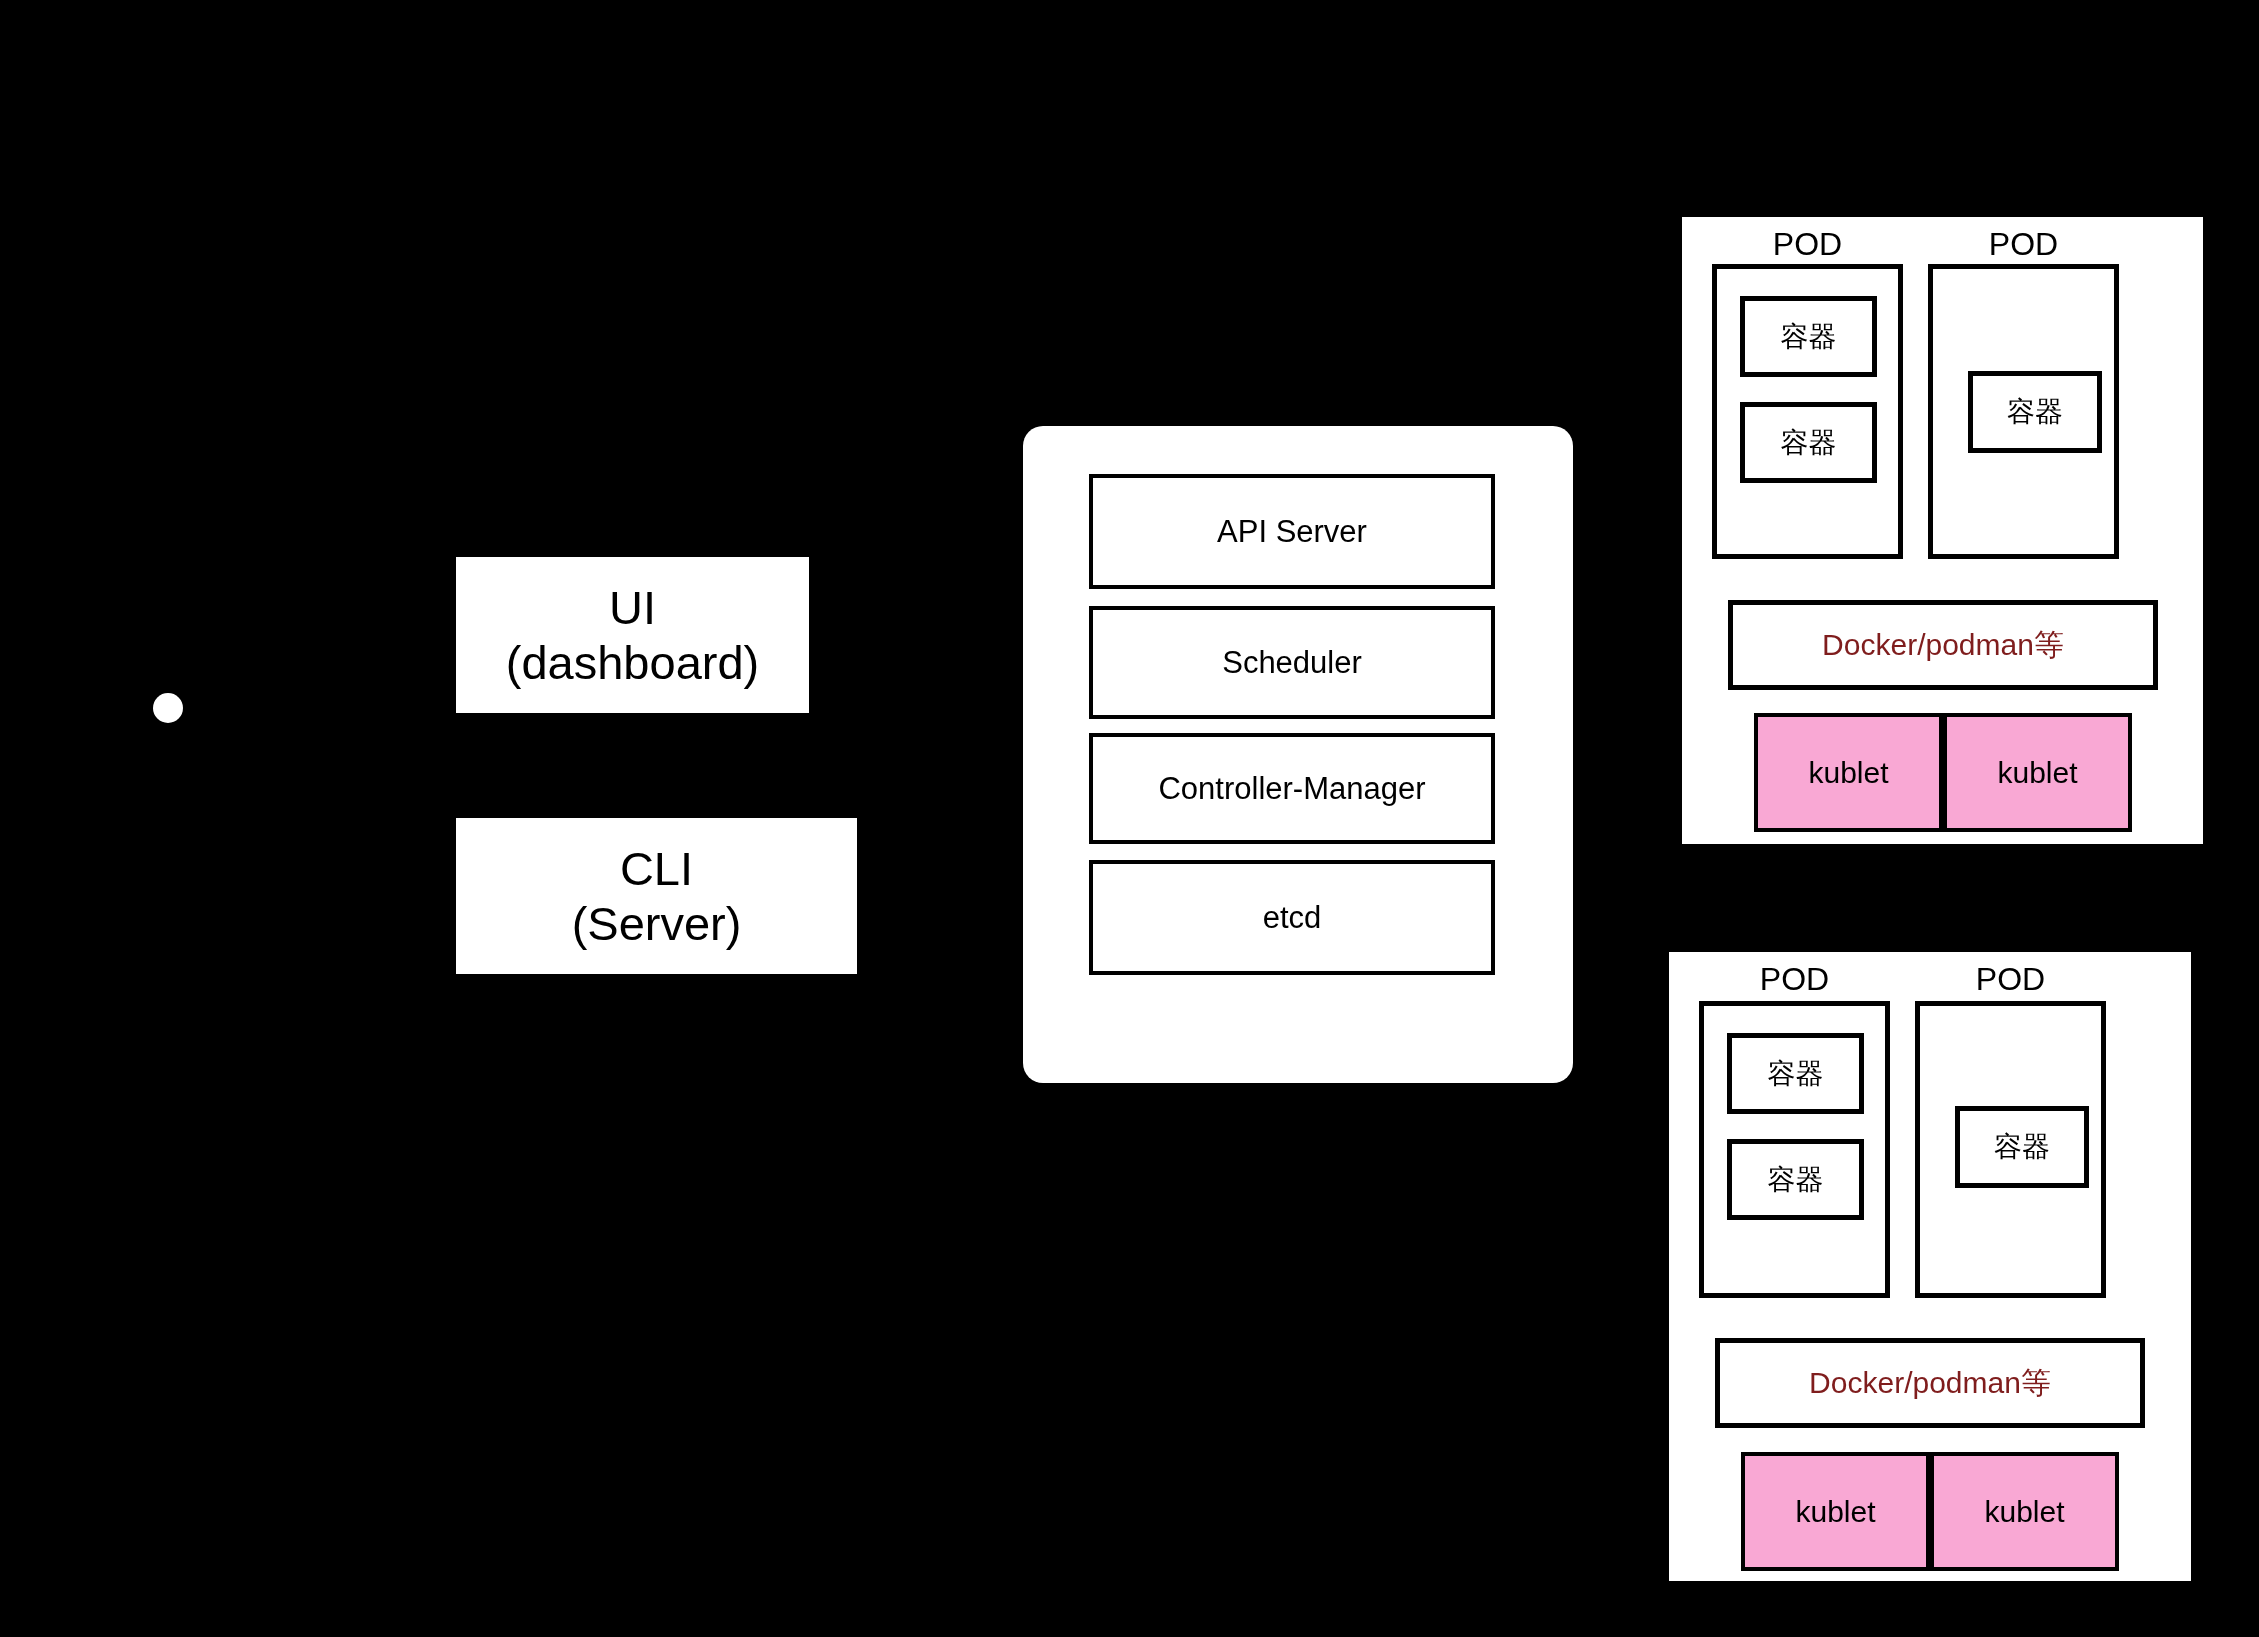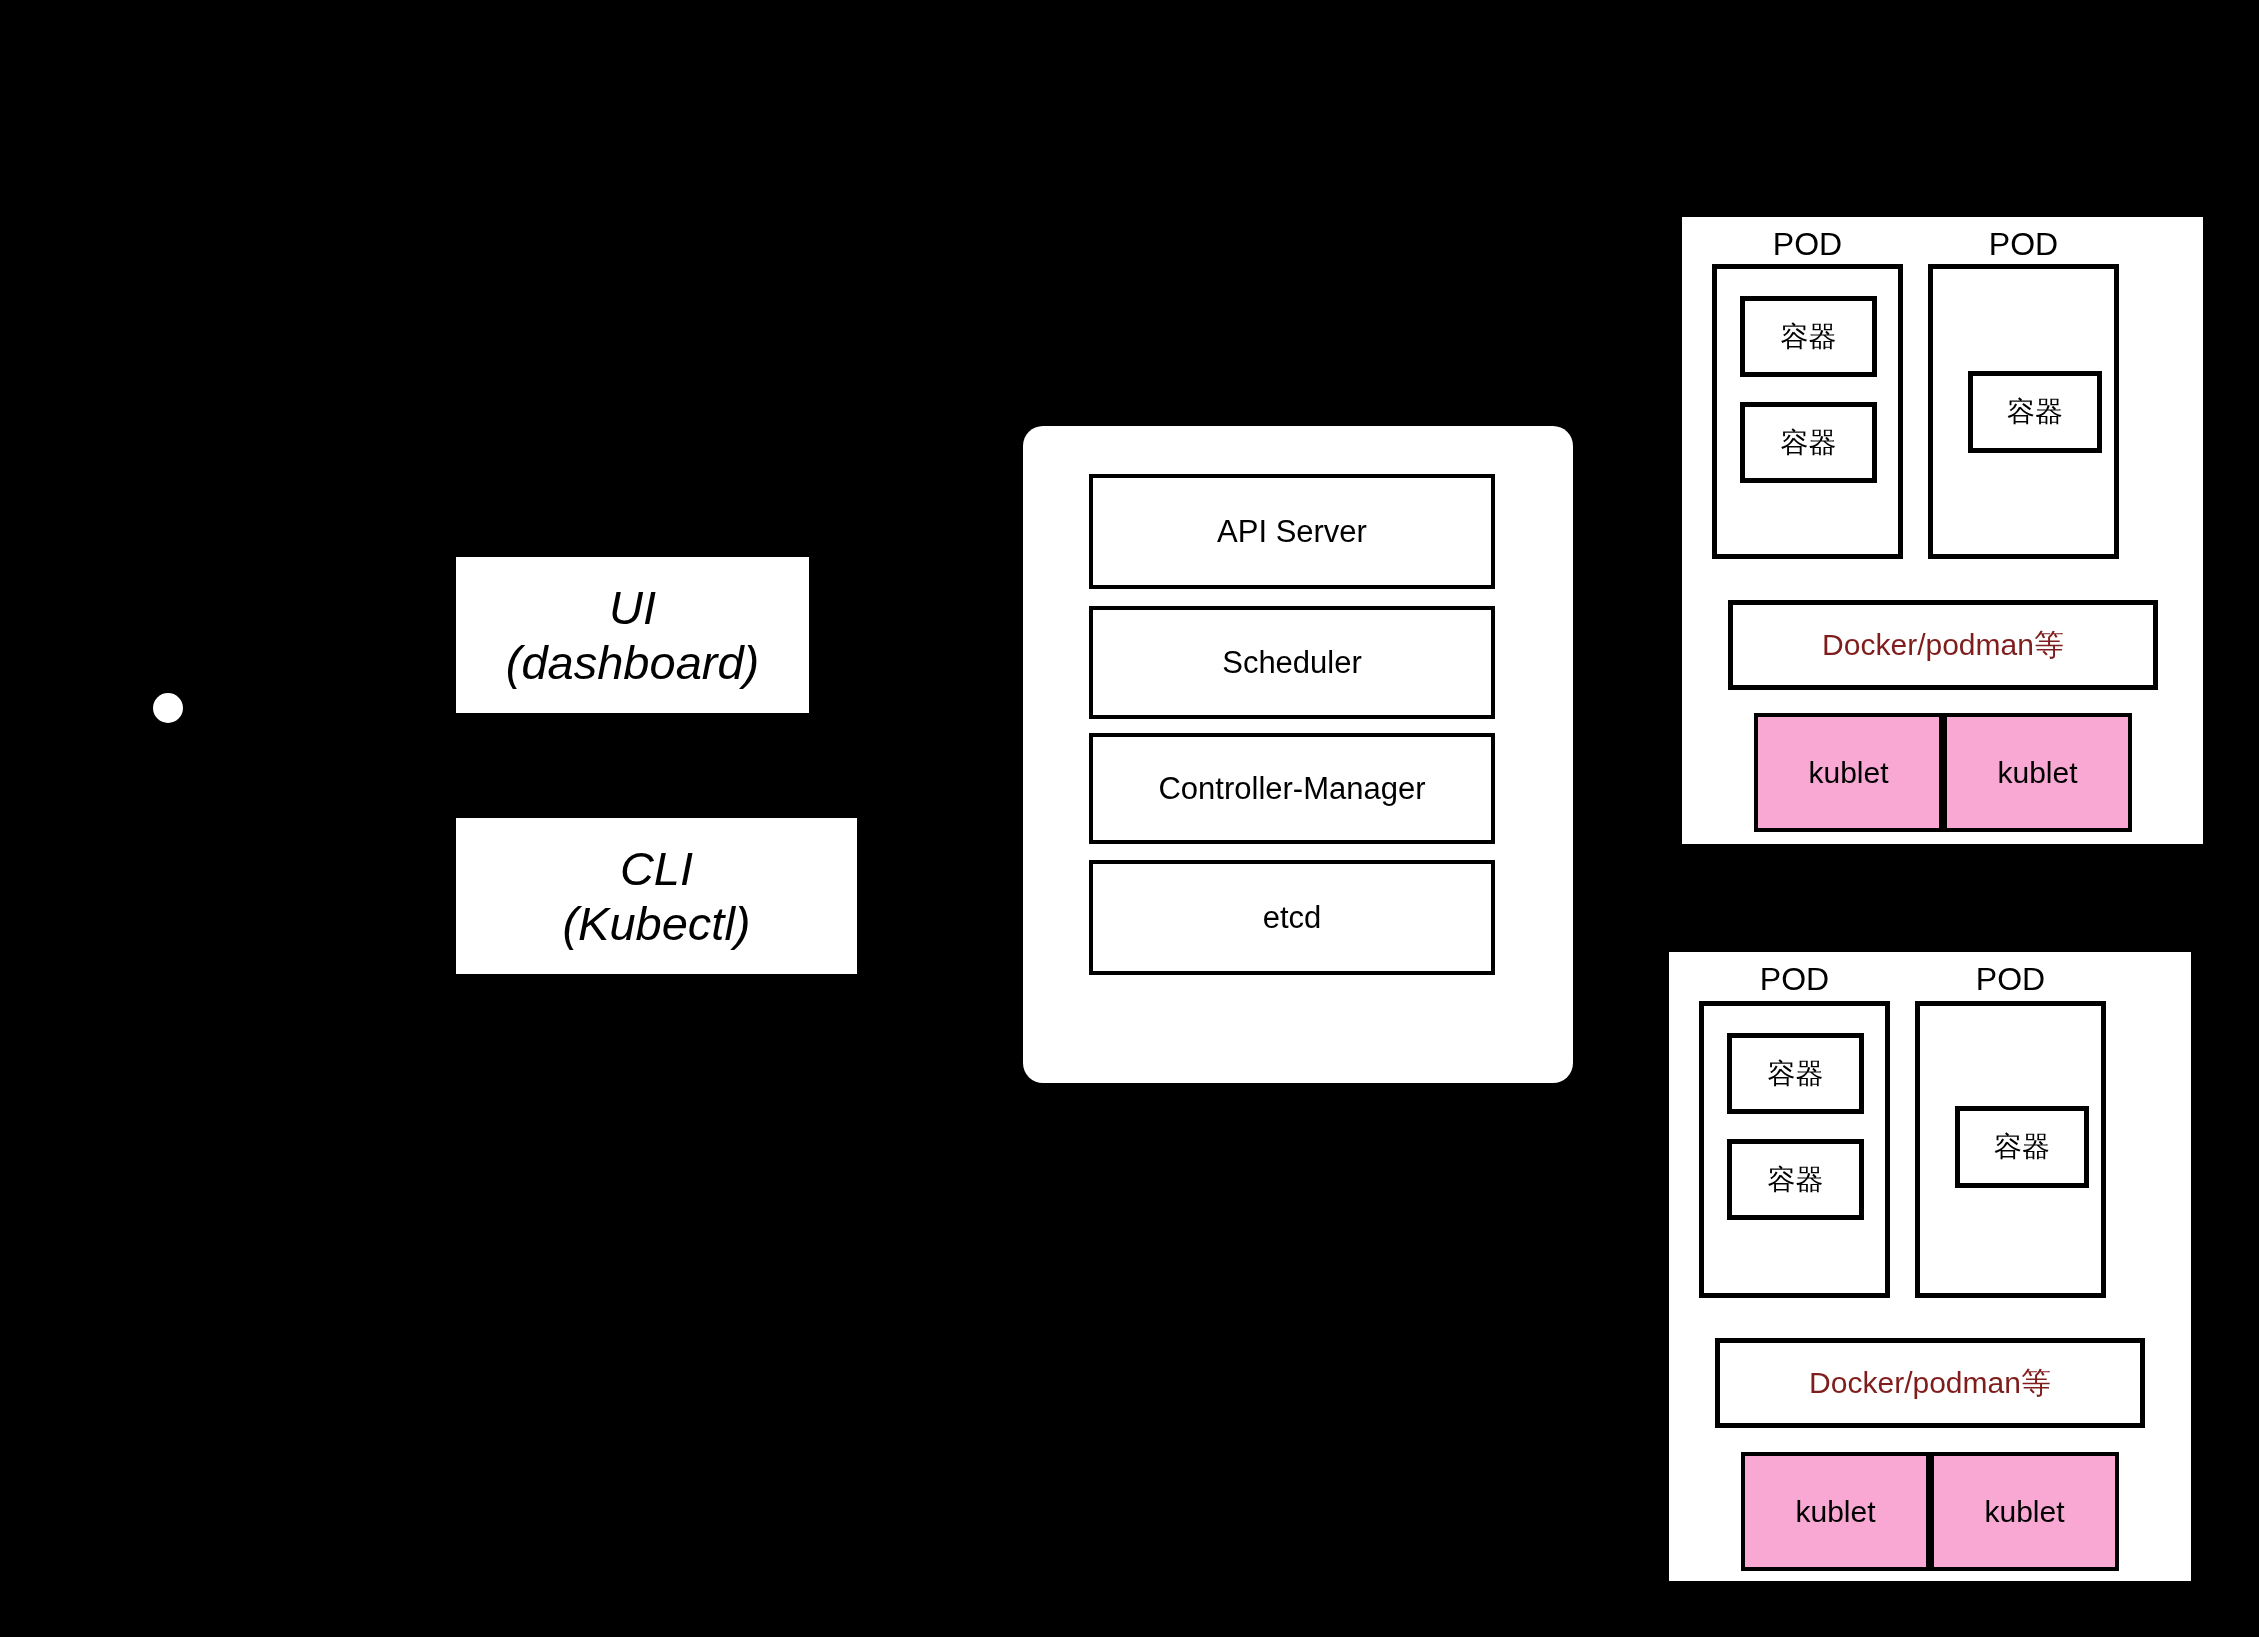--- a/index.html
+++ b/index.html
@@ -44,21 +44,20 @@
     display: flex;
     align-items: center;
     justify-content: center;
     text-align: center;
     line-height: 1.18;
     color: #000000;
   }
 
   .client-box {
     font-size: 47px;
-    font-style: italic;
   }
   .client-box .line { display: block; white-space: nowrap; }
 
   
   #ui-dashboard-box {
     left: 456px; top: 557px;
     width: 353px; height: 156px;
   }
   
   #cli-kubectl-box {
@@ -192,21 +191,21 @@
   <div class="plain-panel client-box" id="ui-dashboard-box">
     <div>
       <span class="line">UI</span>
       <span class="line">(dashboard)</span>
     </div>
   </div>
 
   <div class="plain-panel client-box" id="cli-kubectl-box">
     <div>
       <span class="line">CLI</span>
-      <span class="line">(Kubectl)</span>
+      <span class="line">(Server)</span>
     </div>
   </div>
 
   <div id="master-panel">
     <div class="master-component" id="comp-api-server">API Server</div>
     <div class="master-component" id="comp-scheduler">Scheduler</div>
     <div class="master-component" id="comp-etcd">etcd</div>
     <div class="master-component" id="comp-controller-manager">Controller-Manager</div>
   </div>
 

